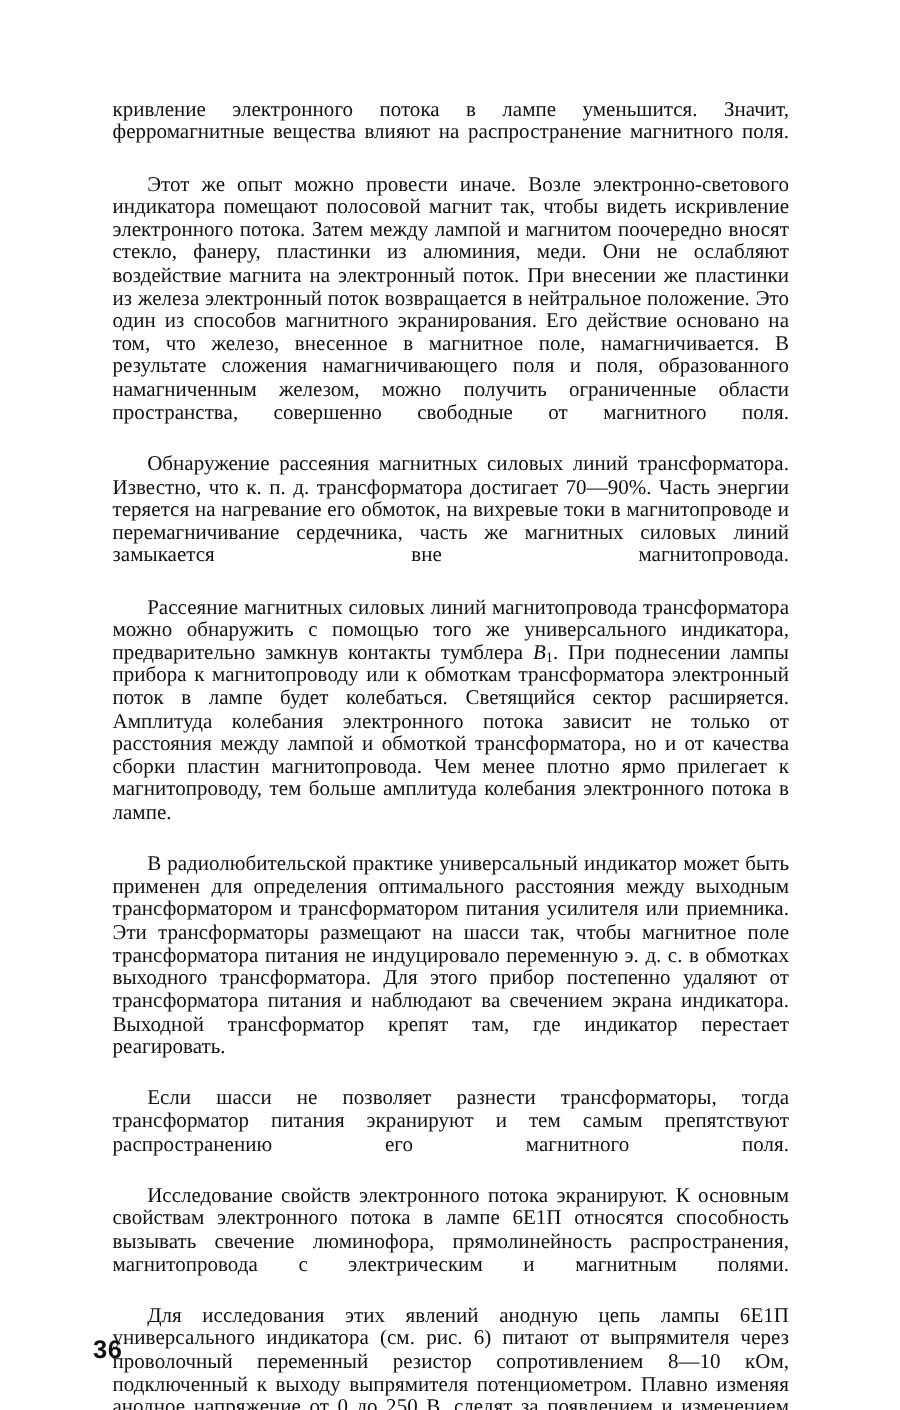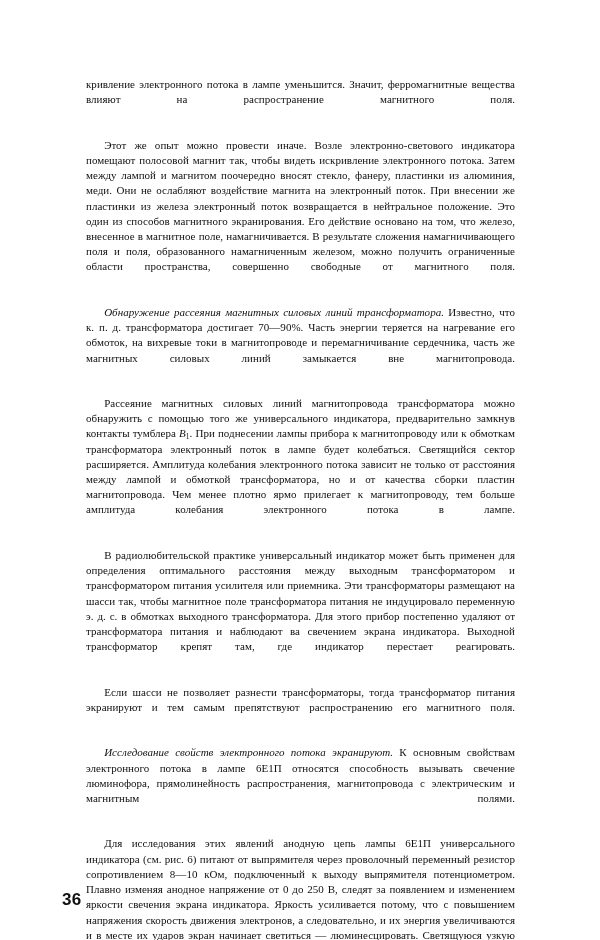--- a/index.html
+++ b/index.html
@@ -26,44 +26,43 @@
 
   
   .text-column {
     position: absolute;
     left: 71px;
     top: 62px;
     width: 459px;
   }
 
   p.para {
-    margin: 15px;
+    margin: 4px;
     padding: 0;
     text-align: justify;
     text-justify: inter-word;
     text-indent: 1.65em;
-    font-size: 11px;
+    font-size: 14px;
     line-height: 15.22px;
     letter-spacing: 0.02px;
     word-spacing: 0.1px;
     hyphens: manual;
   }
   p.para.no-indent {
     text-indent: 0;
   }
 
   
   p.para::after {
     content: "";
     display: inline-block;
     width: 100%;
   }
 
   .run-title {
-    font-style: italic;
   }
 
   .var {
     font-style: italic;
   }
   .var sub {
     font-style: normal;
     font-size: 0.68em;
     line-height: 0;
     vertical-align: -0.28em;

